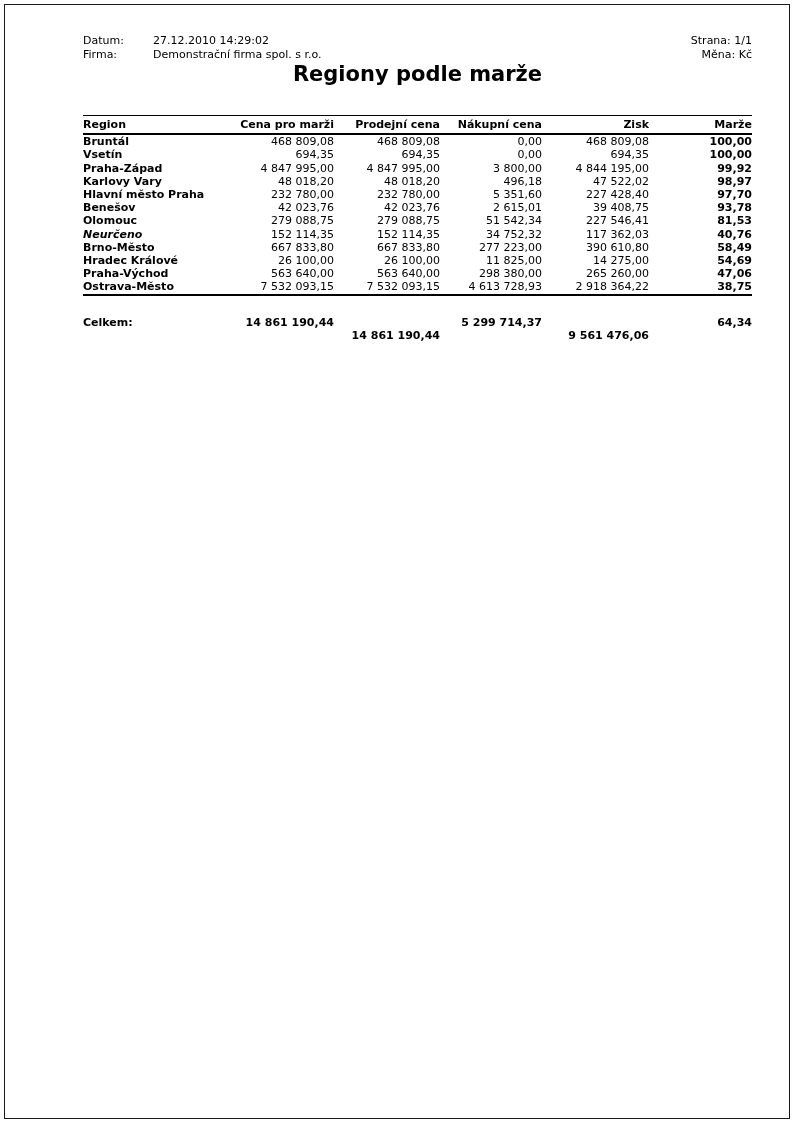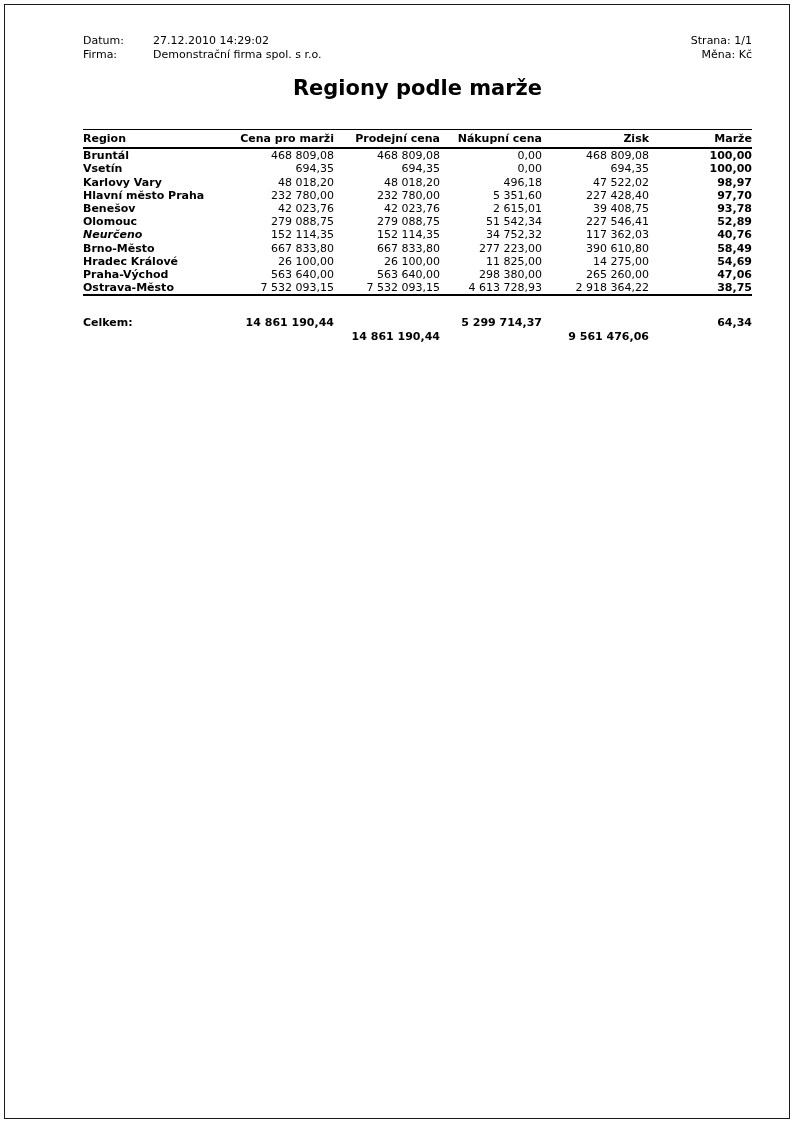--- a/index.html
+++ b/index.html
@@ -30,21 +30,20 @@
     justify-content: space-between;
     font-size: 11px;
     line-height: 13.5px;
     align-items: center;
   }
   .meta-left .meta-row { display: flex; }
   .meta-label { width: 70px; }
   .meta-right { text-align: right; }
   
   .report-title {
-    margin-top: 14px;
     text-align: center;
     font-size: 21px;
     font-weight: bold;
     line-height: 26px;
   }
   
   table.report {
     margin-top: 28px;
     width: 669px;
     border-collapse: collapse;
@@ -138,20 +137,28 @@
       </tr>
       <tr>
         <td class="c-region">Vsetín</td>
         <td class="num">694,35</td>
         <td class="num">694,35</td>
         <td class="num">0,00</td>
         <td class="num">694,35</td>
         <td class="num c-marze">100,00</td>
       </tr>
       <tr>
+        <td class="c-region">Praha-Západ</td>
+        <td class="num">4 847 995,00</td>
+        <td class="num">4 847 995,00</td>
+        <td class="num">3 800,00</td>
+        <td class="num">4 844 195,00</td>
+        <td class="num c-marze">99,92</td>
+      </tr>
+      <tr>
         <td class="c-region">Karlovy Vary</td>
         <td class="num">48 018,20</td>
         <td class="num">48 018,20</td>
         <td class="num">496,18</td>
         <td class="num">47 522,02</td>
         <td class="num c-marze">98,97</td>
       </tr>
       <tr>
         <td class="c-region">Hlavní město Praha</td>
         <td class="num">232 780,00</td>
@@ -167,21 +174,21 @@
         <td class="num">2 615,01</td>
         <td class="num">39 408,75</td>
         <td class="num c-marze">93,78</td>
       </tr>
       <tr>
         <td class="c-region">Olomouc</td>
         <td class="num">279 088,75</td>
         <td class="num">279 088,75</td>
         <td class="num">51 542,34</td>
         <td class="num">227 546,41</td>
-        <td class="num c-marze">52,89</td>
+        <td class="num c-marze">81,53</td>
       </tr>
       <tr class="row-italic">
         <td class="c-region">Neurčeno</td>
         <td class="num">152 114,35</td>
         <td class="num">152 114,35</td>
         <td class="num">34 752,32</td>
         <td class="num">117 362,03</td>
         <td class="num c-marze">40,76</td>
       </tr>
       <tr>

